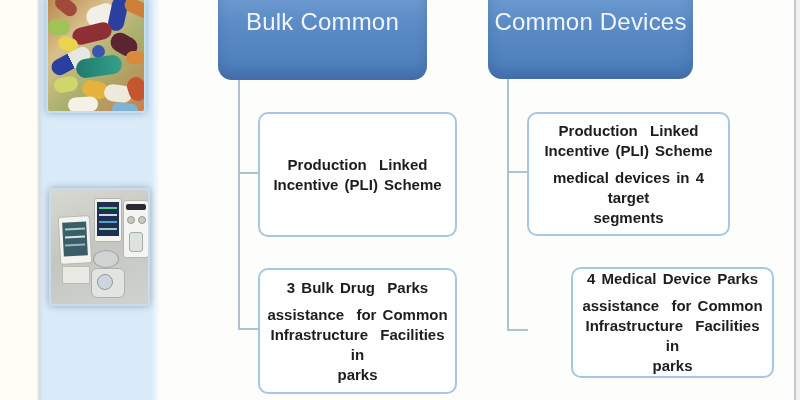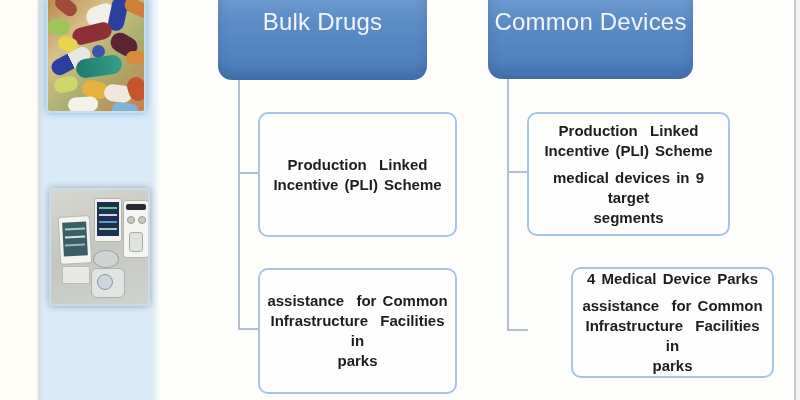--- a/index.html
+++ b/index.html
@@ -112,39 +112,40 @@
   </div>
 
   <div class="conn trunk-bulk"></div>
   <div class="conn stub-b1"></div>
   <div class="conn stub-b2"></div>
   <div class="conn trunk-med"></div>
   <div class="conn stub-m1"></div>
   <div class="conn stub-m2"></div>
 
   <div class="hdr bulk">
-    <span>Bulk Drugs</span>
+    <span>Bulk Common</span>
   </div>
   <div class="hdr med">
     <span>Common Devices</span>
   </div>
 
   <div class="node n1">
     <div class="para">Production  Linked
 Incentive (PLI) Scheme</div>
   </div>
   <div class="node n2">
+    <div class="para">3 Bulk Drug  Parks</div>
     <div class="para">assistance  for Common
 Infrastructure  Facilities  in
 parks</div>
   </div>
   <div class="node n3">
     <div class="para">Production  Linked
 Incentive (PLI) Scheme</div>
-    <div class="para">medical devices in 9 target
+    <div class="para">medical devices in 4 target
 segments</div>
   </div>
   <div class="node n4">
     <div class="para">4 Medical Device Parks</div>
     <div class="para">assistance  for Common
 Infrastructure  Facilities  in
 parks</div>
   </div>
 
   <div class="edge-line"></div>

